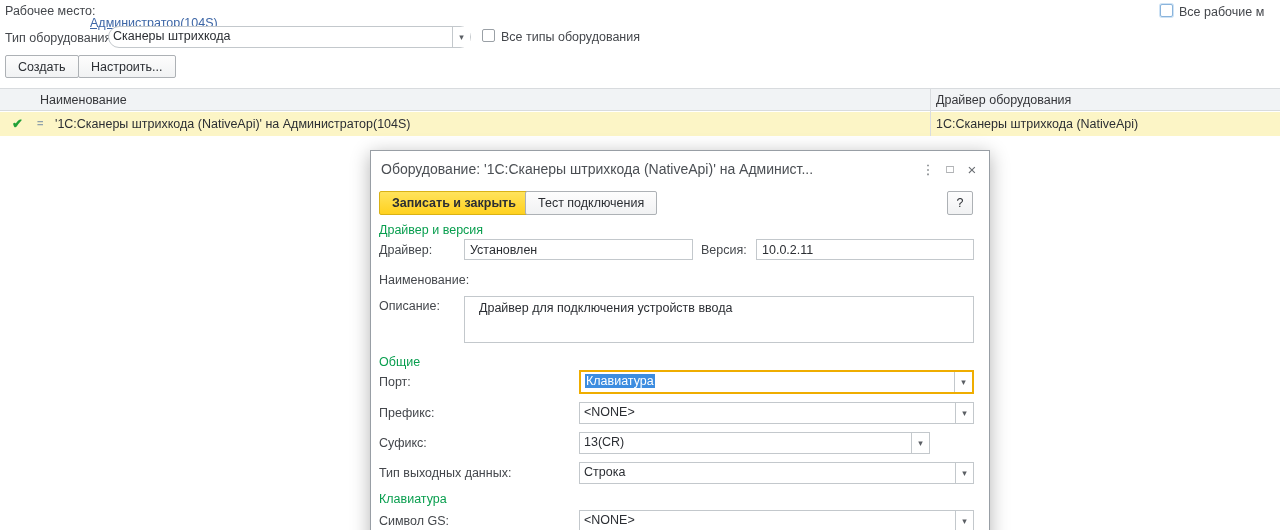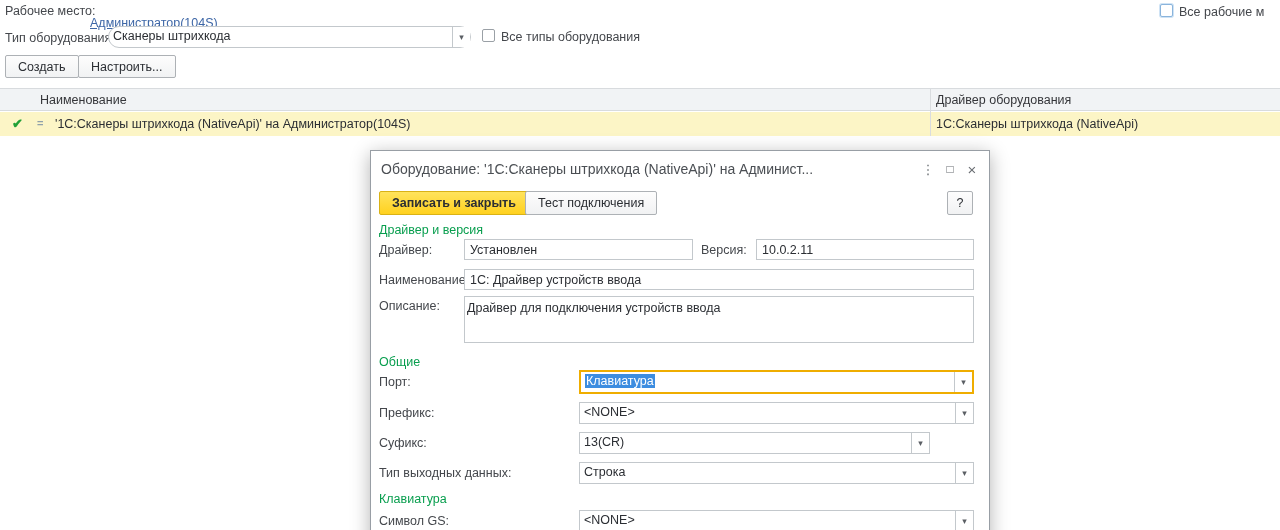--- a/index.html
+++ b/index.html
@@ -65,21 +65,21 @@
   .dlg-title {
     left:10px; top:0; height:36px; line-height:36px; width:520px;
     font-size:14px; color:#4b4f54; white-space:nowrap; overflow:hidden;
   }
   .winbtn {
     width:22px; height:22px; display:inline-flex; align-items:center;
     justify-content:center; color:#6a6e73; cursor:pointer; font-size:14px;
   }
   .section { color:#089e4e; white-space:nowrap; }
   .textarea-box {
-    border:1px solid #c3c8cc; background:#fff; padding:4px 2px;
+    border:1px solid #c3c8cc; background:#fff; padding:4px 14px;
     color:#2b2e33; overflow:hidden;
   }
   .check-icon { color:#21a038; font-weight:bold; font-size:13px; }
   .row-marker { color:#8fa0aa; font-weight:bold; font-size:11px; }
 </style>
 </head>
 <body>
 
 <span class="abs lbl" style="left:5px; top:4px;">Рабочее место:</span>
 <span class="abs link" style="left:90px; top:16px;">Администратор(104S)</span>
@@ -124,21 +124,20 @@
   <button class="abs btn square" style="right:16px; top:40px; height:24px;">?</button>
 
   <span class="abs section" style="left:8px; top:72px;">Драйвер и версия</span>
 
   <span class="abs lbl" style="left:8px; top:92px;">Драйвер:</span>
   <input class="abs tinput" style="left: 93px; top: 88px; width: 229px;" value="Установлен">
   <span class="abs lbl" style="left:330px; top:92px;">Версия:</span>
   <input class="abs tinput" style="left: 385px; top: 88px; width: 218px;" value="10.0.2.11">
 
   <span class="abs lbl" style="left:8px; top:122px;">Наименование:</span>
-  <input class="abs tinput" style="left: 93px; top: 118px; width: 510px;" value="1С: Драйвер устройств ввода">
 
   <span class="abs lbl" style="left:8px; top:148px;">Описание:</span>
   <div class="abs textarea-box" style="left:93px; top:145px; width:510px; height:47px;">Драйвер для подключения устройств ввода</div>
 
   <span class="abs section" style="left:8px; top:204px;">Общие</span>
 
   <span class="abs lbl" style="left:8px; top:224px;">Порт:</span>
   <div class="abs combo focus" style="left:208px; top:219px; width:395px;">
     <span class="val"><span class="sel">Клавиатура</span></span>
     <span class="arrow">▾</span>

